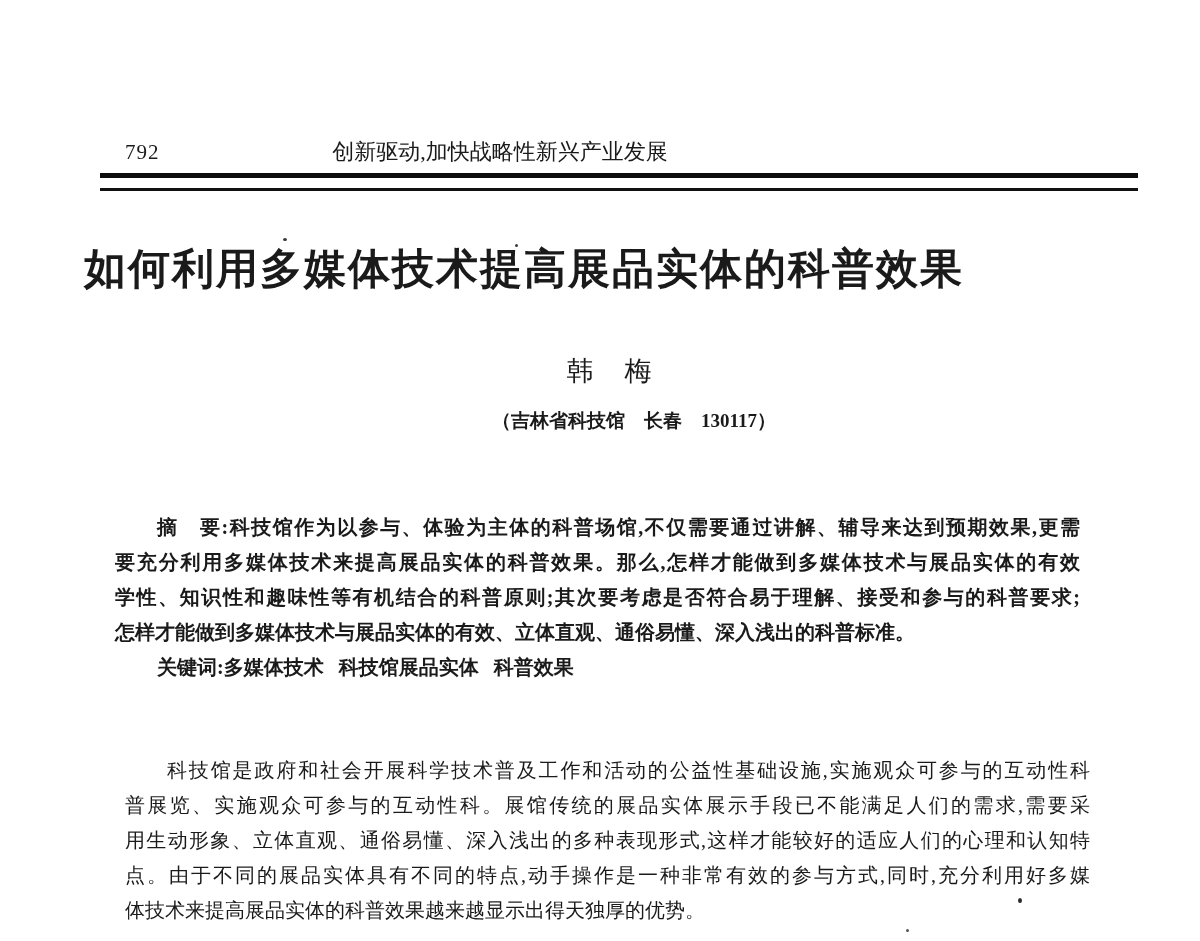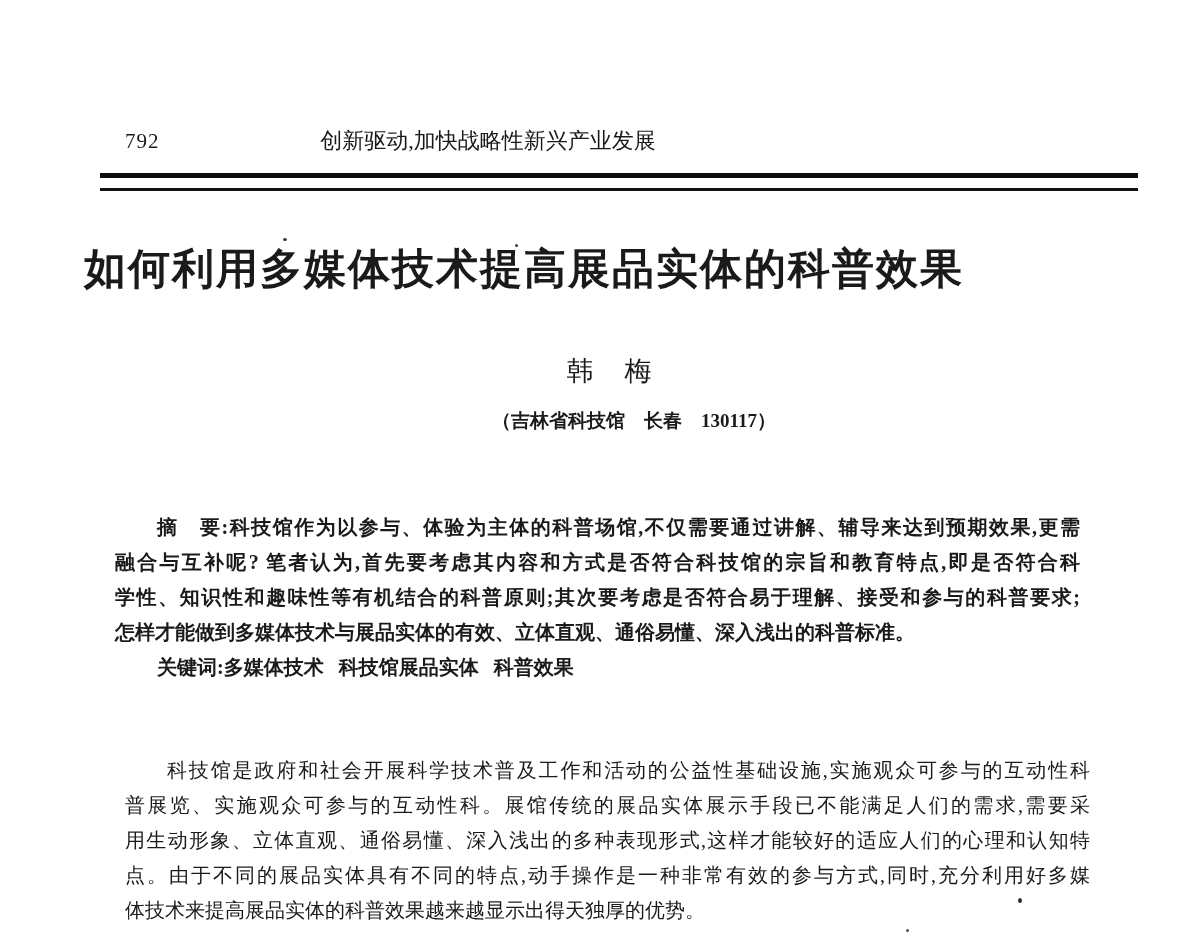--- a/index.html
+++ b/index.html
@@ -8,22 +8,22 @@
     background: #ffffff;
     position: relative;
     overflow: hidden;
     font-family: "Liberation Serif", "DejaVu Serif", serif;
     color: #1a1a1a;
   }
   .page { position: absolute; inset: 0; }
 
   
   .running-head {
-    position: absolute; top: 127px; left: 0; width: 976px; height: 28px;
-    font-size: 22px; line-height: 28px; text-align: center;
+    position: absolute; top: 138px; left: 0; width: 976px; height: 28px;
+    font-size: 22px; line-height: 28px; text-align: center; padding-left: 12px;
   }
   .page-num {
     position: absolute; left: 125px; top: 0;
     font-size: 21px; letter-spacing: 1px;
   }
   .head-rule {
     position: absolute; top: 173px; left: 100px; width: 1038px; height: 10px;
     border-top: 5px solid #0c0c0c;
     border-bottom: 3px solid #111111;
   }
@@ -84,21 +84,21 @@
   <div class="head-rule"></div>
 
   <h1 class="title">如何利用多媒体技术提高展品实体的科普效果</h1>
   <div class="author">韩　梅</div>
   <div class="affiliation">（吉林省科技馆　长春　130117）</div>
 
   <div class="abstract">
     <div class="line first"><span class="lbl">摘　要:</span><span>科技馆作为以参与、体验为主体的科普场馆,不仅需要通过讲解、辅导来达到预期效果,更需</span></div>
     <div class="lines">
 
-        <div class="line">融合与互补呢? 笔者认为,首先要考虑其内容和方式是否符合科技馆的宗旨和教育特点,即是否符合科</div>
+    <div class="line">要充分利用多媒体技术来提高展品实体的科普效果。那么,怎样才能做到多媒体技术与展品实体的有效</div>
         <div class="line">学性、知识性和趣味性等有机结合的科普原则;其次要考虑是否符合易于理解、接受和参与的科普要求;</div>
         <div class="line">怎样才能做到多媒体技术与展品实体的有效、立体直观、通俗易懂、深入浅出的科普标准。</div>
       </div>
     <div class="line kw"><span class="lbl">关键词:</span><span class="kw-items"><span class="kw-item">多媒体技术</span><span class="kw-item">科技馆展品实体</span><span class="kw-item">科普效果</span></span></div>
   </div>
 
   <div class="bodytext">
     <div class="line first">科技馆是政府和社会开展科学技术普及工作和活动的公益性基础设施,实施观众可参与的互动性科</div>
     <div class="lines">
 

